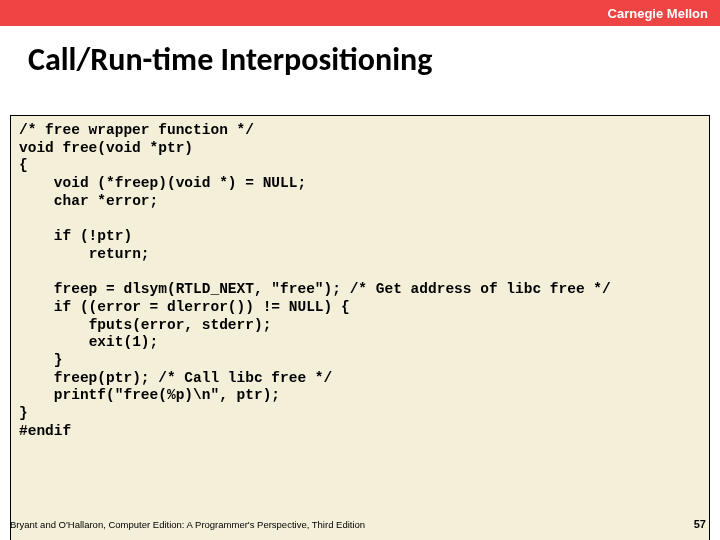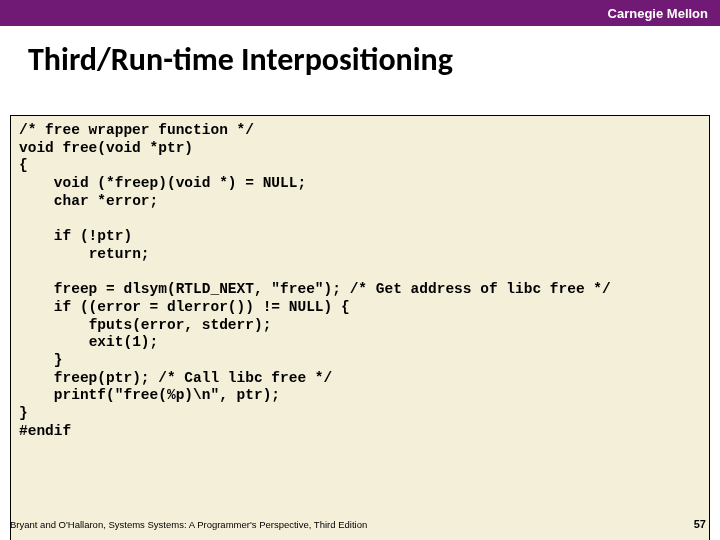--- a/index.html
+++ b/index.html
@@ -16,21 +16,21 @@
     width: 720px;
     height: 540px;
     box-sizing: border-box;
   }
   .header-bar {
     position: absolute;
     top: 0;
     left: 0;
     right: 0;
     height: 26px;
-    background: #701a75;
+    background: #ef4444;
     text-align: right;
     padding-right: 12px;
     box-sizing: border-box;
     line-height: 26px;
   }
   .header-bar span {
     color: #ffffff;
     font-weight: bold;
     font-size: 13px;
   }
@@ -91,21 +91,21 @@
 </style>
 </head>
 <body>
 
 <div class="slide">
 
   <div class="header-bar">
     <span>Carnegie Mellon</span>
   </div>
 
-  <div class="title">Third/Run-time Interpositioning</div>
+  <div class="title">Call/Run-time Interpositioning</div>
 
   <div class="code-box">
     <pre>/* free wrapper function */
 void free(void *ptr)
 {
     void (*freep)(void *) = NULL;
     char *error;
 
     if (!ptr)
         return;
@@ -115,16 +115,16 @@
         fputs(error, stderr);
         exit(1);
     }
     freep(ptr); /* Call libc free */
     printf("free(%p)\n", ptr);
 }
 #endif</pre>
     <div class="filename">dlerror.c</div>
   </div>
 
-  <div class="footer-left">Bryant and O'Hallaron, Systems Systems: A Programmer's Perspective, Third Edition</div>
+  <div class="footer-left">Bryant and O'Hallaron, Computer Edition: A Programmer's Perspective, Third Edition</div>
   <div class="footer-right">57</div>
 
 </div>
 
 </body></html>

